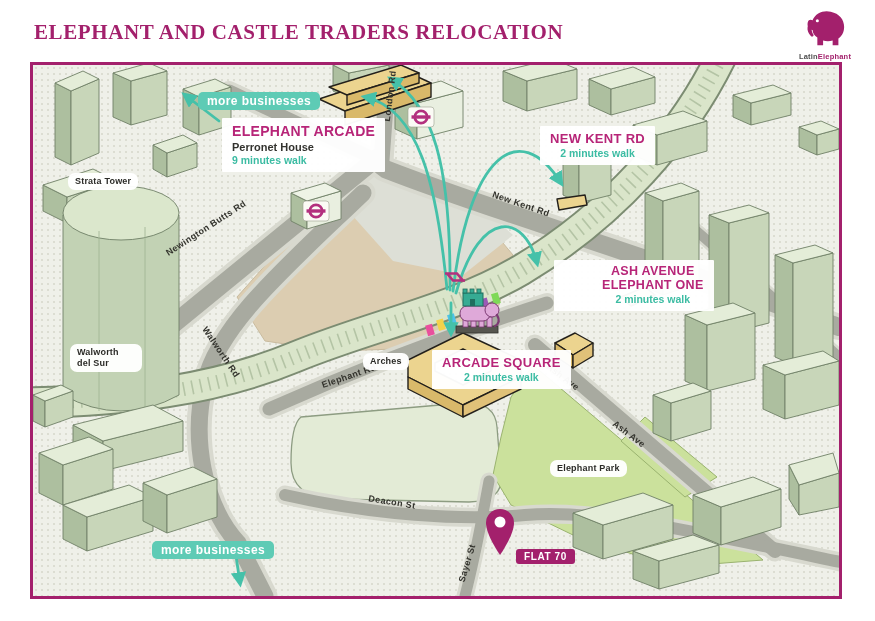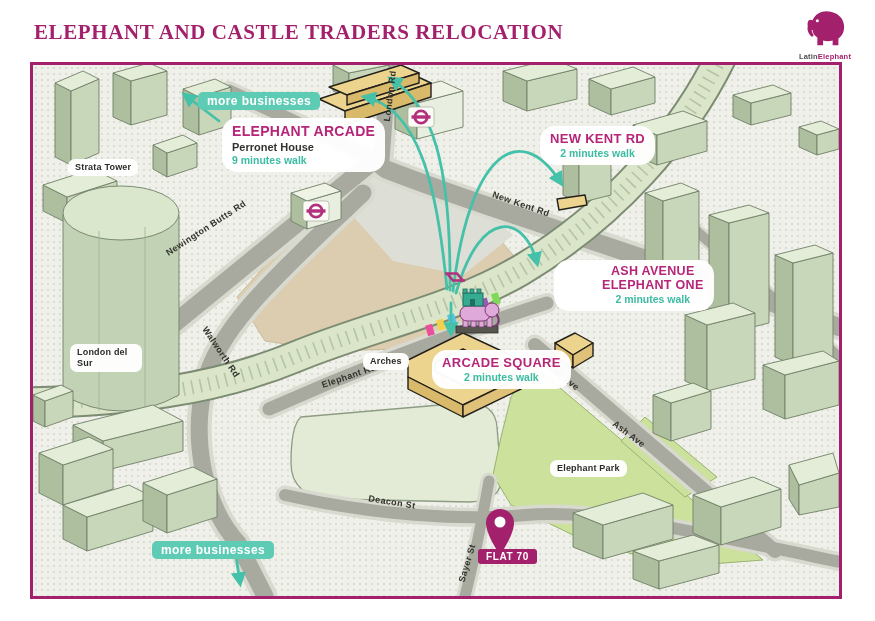--- a/index.html
+++ b/index.html
@@ -16,31 +16,31 @@
   .map-frame{position:absolute;left:30px;top:62px;width:812px;height:537px;
              border:3px solid #a3206c;box-sizing:border-box;
              background-color:#eff0e9;
              background-image:radial-gradient(#dcddd2 1px, transparent 1px);
              background-size:6px 6px;}
   .map-frame svg{position:absolute;left:0;top:0;}
   
   .ov{position:absolute;z-index:5;}
   .place-label{background:rgba(255,255,255,.96);border-radius:7px;padding:3px 7px;
                font-size:9px;font-weight:700;color:#2b2b27;line-height:1.2;letter-spacing:.2px;}
-  .site-card{background:rgba(255,255,255,.97);border-radius:15px;padding:5px 10px;line-height:1.25;}
+  .site-card{background:rgba(255,255,255,.97);border-radius:1px;padding:5px 10px;line-height:1.25;}
   .site-card.center{text-align:center;}
   .site-title{font-size:13px;font-weight:700;color:#b72578;letter-spacing:.3px;white-space:nowrap;}
   .site-title.big{font-size:14px;}
   .site-title.mid{font-size:12.5px;line-height:1.1;}
   .site-sub{font-size:11px;font-weight:700;color:#33332f;white-space:nowrap;}
   .site-walk{font-size:10.5px;font-weight:700;color:#3cbca3;white-space:nowrap;}
   .badge{background:#5ecbb5;color:#ffffff;font-size:12px;font-weight:700;
          letter-spacing:.4px;padding:2px 9px;border-radius:5px;white-space:nowrap;}
   .flat-badge{background:#a3206c;color:#ffffff;font-size:10px;font-weight:700;
-              letter-spacing:.6px;padding:2px 8px;border-radius:3px;white-space:nowrap;}
+              letter-spacing:.6px;padding:2px 8px;border-radius:3px;white-space:nowrap;margin-left:38px;}
   .street-label{font-size:9px;font-weight:700;color:#33332d;letter-spacing:.4px;
                 white-space:nowrap;z-index:4;}
 </style>
 </head>
 <body>
 
 <div class="page">
 
   <h1 class="title">ELEPHANT AND CASTLE TRADERS RELOCATION</h1>
 
@@ -344,22 +344,22 @@
   <div class="ov street-label" style="left:390px;top:96px;transform:translate(-50%,-50%) rotate(-83deg);">London Rd</div>
   <div class="ov street-label" style="left:206px;top:228px;transform:translate(-50%,-50%) rotate(-33deg);">Newington Butts Rd</div>
   <div class="ov street-label" style="left:521px;top:204px;transform:translate(-50%,-50%) rotate(19deg);">New Kent Rd</div>
   <div class="ov street-label" style="left:221px;top:352px;transform:translate(-50%,-50%) rotate(56deg);">Walworth Rd</div>
   <div class="ov street-label" style="left:349px;top:376px;transform:translate(-50%,-50%) rotate(-19deg);">Elephant Rd</div>
   <div class="ov street-label" style="left:563px;top:377px;transform:translate(-50%,-50%) rotate(37deg);">Ash Ave</div>
   <div class="ov street-label" style="left:629px;top:434px;transform:translate(-50%,-50%) rotate(37deg);">Ash Ave</div>
   <div class="ov street-label" style="left:392px;top:502px;transform:translate(-50%,-50%) rotate(9deg);">Deacon St</div>
   <div class="ov street-label" style="left:467px;top:563px;transform:translate(-50%,-50%) rotate(-73deg);">Sayer St</div>
 
-  <div class="ov place-label" style="left:68px;top:159px;">Strata Tower</div>
-  <div class="ov place-label" style="left:70px;top:344px;width:58px;">London del Sur</div>
+  <div class="ov place-label" style="left:68px;top:173px;">Strata Tower</div>
+  <div class="ov place-label" style="left:70px;top:344px;width:58px;">Walworth del Sur</div>
   <div class="ov place-label" style="left:363px;top:305px;margin-top:48px;">Arches</div>
   <div class="ov place-label" style="left:550px;top:460px;">Elephant Park</div>
 
   <div class="ov site-card" style="left:222px;top:118px;">
     <div class="site-title big">ELEPHANT ARCADE</div>
     <div class="site-sub">Perronet House</div>
     <div class="site-walk">9 minutes walk</div>
   </div>
   <div class="ov site-card center" style="left:540px;top:126px;">
     <div class="site-title">NEW KENT RD</div>

